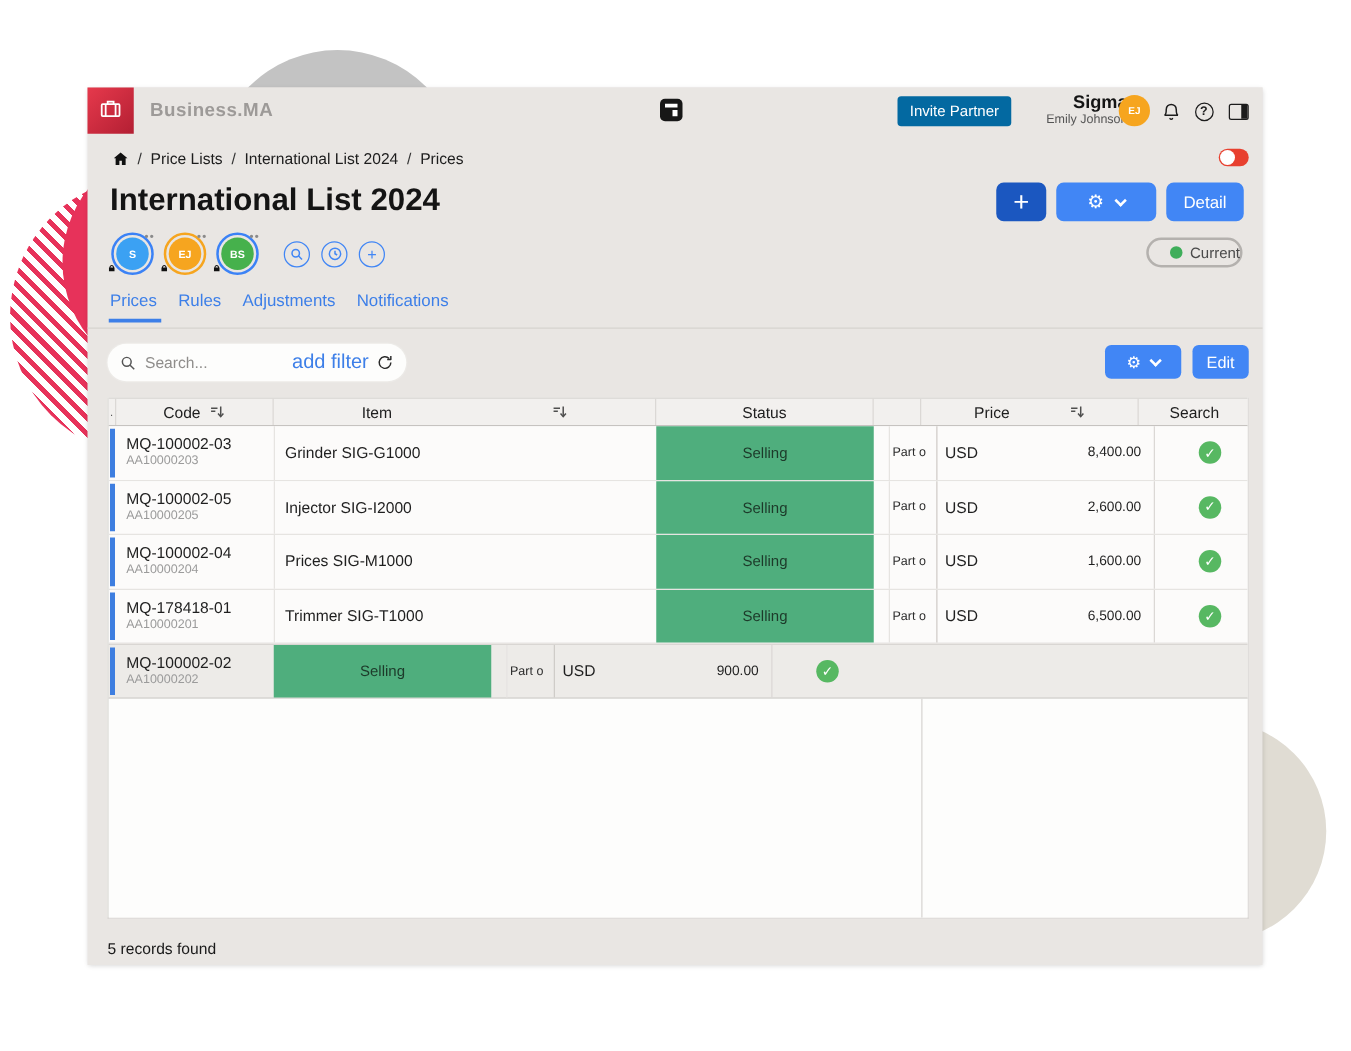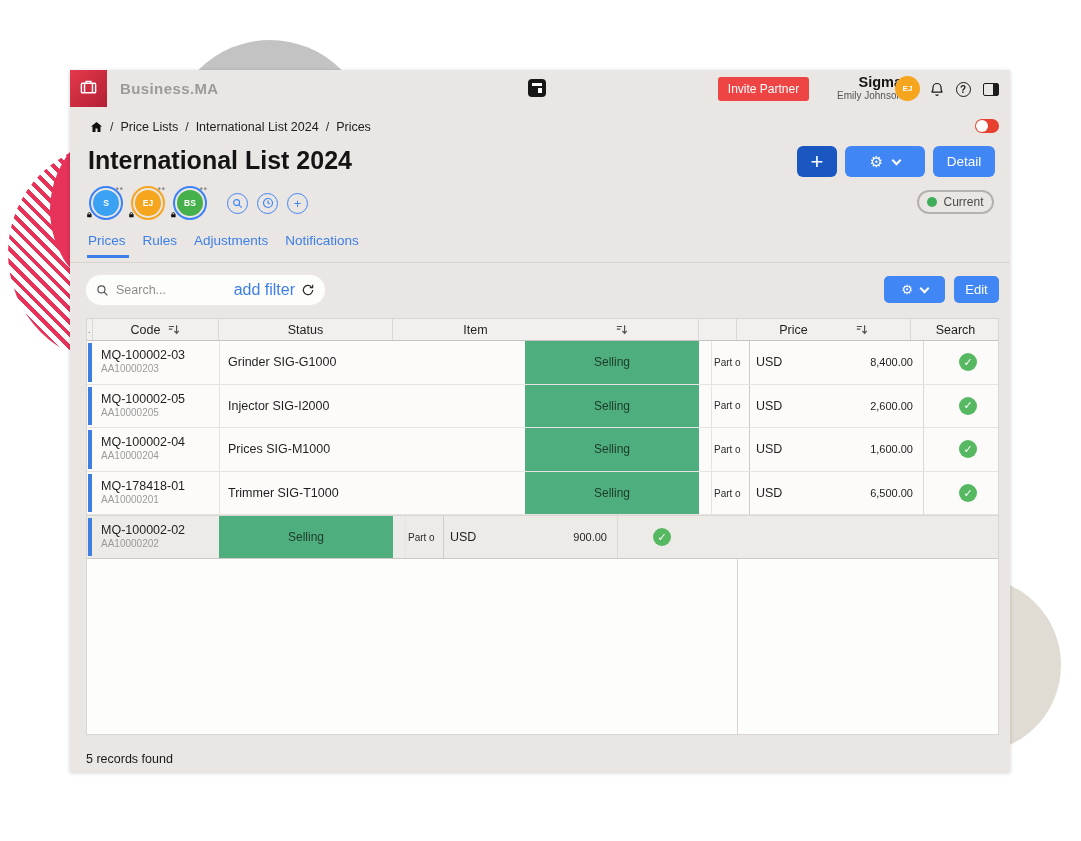--- a/index.html
+++ b/index.html
@@ -24,21 +24,21 @@
 
   
   .topbar { position:absolute; left:0; top:0; width:940px; height:37px; background:#e9e6e3; }
   .logo { position:absolute; left:0; top:0; width:37px; height:37px;
     background:linear-gradient(135deg,#e6394c,#b31f33); display:flex; align-items:center; justify-content:center; cursor:pointer; }
   .appname { position:absolute; left:50px; top:10px; font-size:15px; color:#9d9a98; font-weight:600; letter-spacing:.4px; }
   .center-icon { position:absolute; left:458px; top:9px; width:18px; height:18px; background:#171717; border-radius:4px; cursor:pointer; }
   .center-icon .bar { position:absolute; left:4px; top:4px; width:10px; height:3px; background:#fff; }
   .center-icon .dot { position:absolute; right:4px; top:9px; width:4px; height:5px; background:#fff; }
   .invite-btn { position:absolute; left:648px; top:7px; width:91px; height:24px; background:#f1literal?; }
-  .invite-btn { position:absolute; left:648px; top:7px; width:91px; height:24px; background:#ef4444; color:#fff;
+  .invite-btn { position:absolute; left:648px; top:7px; width:91px; height:24px; background:#0369a1; color:#fff;
     font-size:12px; border:none; border-radius:3px; cursor:pointer; font-family:inherit; }
   .user-block { position:absolute; right:108px; top:4px; text-align:right; cursor:pointer; }
   .user-company { font-size:14.5px; font-weight:700; color:#141414; line-height:16px; }
   .user-name { font-size:10px; color:#555; line-height:11px; }
   .user-avatar { position:absolute; right:90px; top:6px; width:25px; height:25px; border-radius:50%;
     background:#f6a51f; color:#fff; font-size:8px; font-weight:700; display:flex; align-items:center; justify-content:center; cursor:pointer; }
   .icon-btn { position:absolute; top:10px; width:18px; height:18px; display:flex; align-items:center; justify-content:center; cursor:pointer; color:#1c1c1c; }
   .bell-pos { right:64px; } .help-pos { right:38px; } .panel-pos { right:10px; }
   .help-circle { width:15px; height:15px; border:1.4px solid #1c1c1c; border-radius:50%;
     font-size:10px; font-weight:700; display:flex; align-items:center; justify-content:center; color:#1c1c1c; }
@@ -67,21 +67,21 @@
 
   
   .collab-row { position:absolute; left:20px; top:117px; height:32px; display:flex; align-items:center; gap:9px; }
   .avatar-chip { position:relative; width:26px; height:26px; border-radius:50%; color:#fff; font-size:8.5px; font-weight:700;
     display:flex; align-items:center; justify-content:center; outline:2px solid #3b82f6; outline-offset:2px; cursor:pointer; margin:3px 4px 3px 3px; }
   .avatar-chip .lock { position:absolute; left:-6px; bottom:-4px; font-size:9px; color:#111; }
   .avatar-chip .dots { position:absolute; right:-5px; top:-6px; font-size:9px; color:#8a8a8a; letter-spacing:1px; }
   .round-icon { width:21px; height:21px; border:1.6px solid #4186f5; border-radius:50%; color:#4186f5;
     display:flex; align-items:center; justify-content:center; cursor:pointer; font-size:13px; }
   .current-pill { position:absolute; left:847px; top:120px; width:77px; height:24px; border:2px solid #b4b1ae;
-    border-radius:13px; display:flex; align-items:center; justify-content:center; gap:6px; cursor:pointer; }
+    border-radius:13px; display:flex; align-items:center; justify-content:flex-end; gap:6px; cursor:pointer; }
   .current-dot { width:10px; height:10px; border-radius:50%; background:#3fae5a; }
   .current-label { font-size:12px; color:#4a4a4a; }
 
   
   .tabs { position:absolute; left:18px; top:163px; display:flex; gap:17px; font-size:13.5px; color:#3d7fe8; }
   .tab { cursor:pointer; padding-bottom:6px; }
   .tab.active { position:relative; }
   .tab.active::after { content:""; position:absolute; left:-1px; right:-3px; bottom:-4px; height:3px; background:#3d7fe8; }
   .tabs-divider { position:absolute; left:0; top:192px; width:940px; height:1px; background:#d6d3d0; }
 
@@ -273,31 +273,31 @@
           <div class="th c0">.</div>
           <div class="th c1">
             <span>Code</span>
             <span class="sort-ic">
               <svg width="12" height="11" viewBox="0 0 14 12" stroke="#333" stroke-width="1.4" fill="none">
                 <path d="M1 2.5h6M1 5.5h4M10 1v9"></path>
                   <path d="M7.5 7.5 10 10.5 12.5 7.5" fill="none"></path>
               </svg>
             </span>
           </div>
-          <div class="th c3">
-            <span>Status</span>
-          </div>
           <div class="th c2">
             <span>Item</span>
             <span class="sort-ic" style="margin-left:120px">
               <svg width="12" height="11" viewBox="0 0 14 12" stroke="#333" stroke-width="1.4" fill="none">
                 <path d="M1 2.5h6M1 5.5h4M10 1v9"></path>
                   <path d="M7.5 7.5 10 10.5 12.5 7.5" fill="none"></path>
               </svg>
             </span>
+          </div>
+          <div class="th c3">
+            <span>Status</span>
           </div>
           <div class="th c4"></div>
           <div class="th c5">
             <span>Price</span>
             <span class="sort-ic" style="margin-left:40px">
               <svg width="12" height="11" viewBox="0 0 14 12" stroke="#333" stroke-width="1.4" fill="none">
                 <path d="M1 2.5h6M1 5.5h4M10 1v9"></path>
                   <path d="M7.5 7.5 10 10.5 12.5 7.5" fill="none"></path>
               </svg>
             </span>

